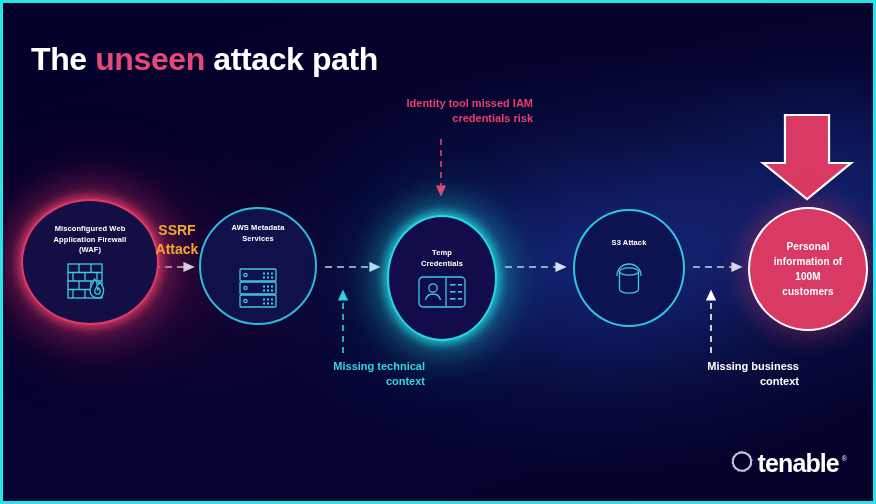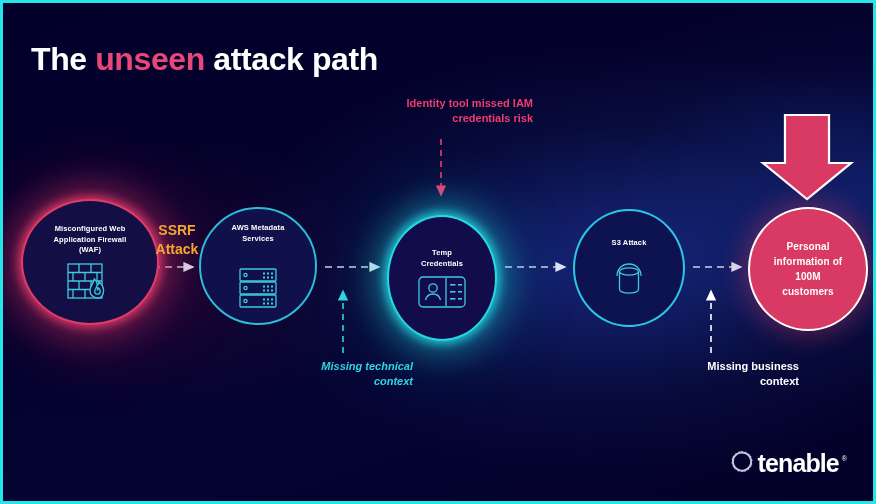--- a/index.html
+++ b/index.html
@@ -124,21 +124,21 @@
   .note {
     position: absolute;
     font-size: 11px;
     font-weight: bold;
     line-height: 1.4;
     text-align: right;
     z-index: 6;
     white-space: pre-line;
   }
   #note-iam  { left: 338px; top: 93px;  width: 192px; color: #ee3d6e; }
-  #note-tech { left: 250px; top: 356px; width: 160px; color: #31d5e2; font-style: italic; }
+  #note-tech { left: 262px; top: 356px; width: 160px; color: #31d5e2; }
   #note-biz  { left: 636px; top: 356px; width: 160px; color: #ffffff; }
 
   .conn { position: absolute; z-index: 3; pointer-events: none; }
 
   .logo {
     position: absolute;
     right: 26px; bottom: 22px;
     display: flex;
     align-items: flex-start;
     gap: 3px;

